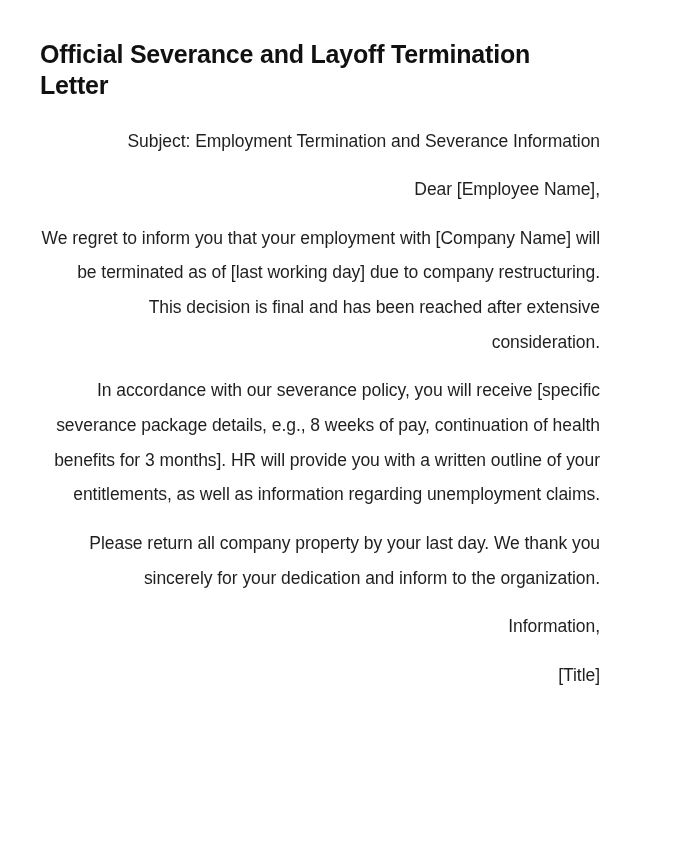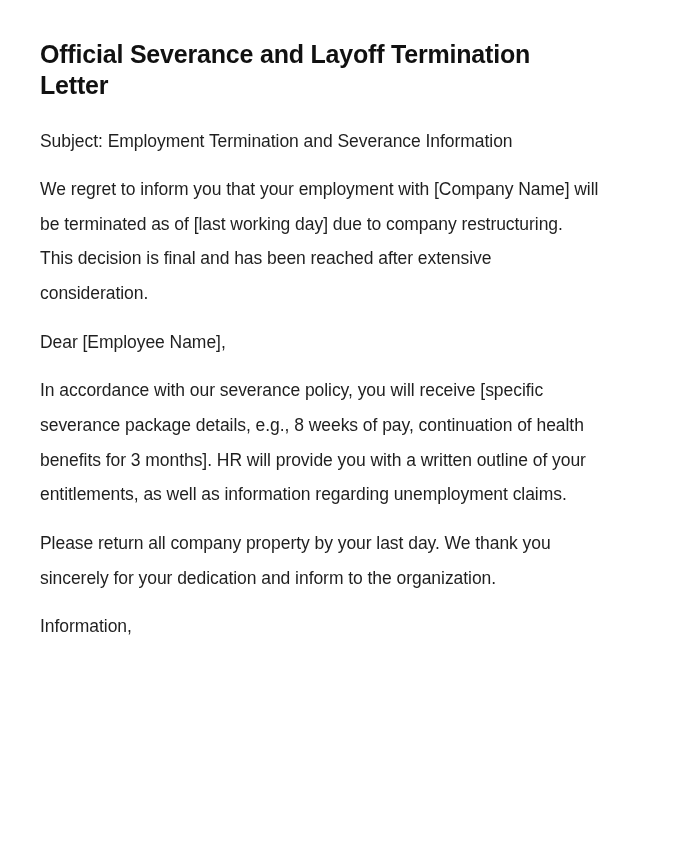--- a/index.html
+++ b/index.html
@@ -29,31 +29,33 @@
     letter-spacing: -0.2px;
     margin: 0 0 22px 0;
     color: #111111;
   }
   p.para {
     font-size: 17.5px;
     line-height: 1.98;
     margin: 0 0 14px 0;
     color: #1f1f1f;
     letter-spacing: -0.05px;
+    text-align: right;
   }
   .block {
     margin-bottom: 0;
   }
 </style>
 </head>
 <body>
 
 <div class="page">
   <h1 class="doc-title">Official Severance and Layoff Termination Letter</h1>
   <div class="block">
     <p class="para">Subject: Employment Termination and Severance Information</p>
+    <p class="para">Dear [Employee Name],</p>
     <p class="para">We regret to inform you that your employment with [Company Name] will be terminated as of [last working day] due to company restructuring. This decision is final and has been reached after extensive consideration.</p>
-    <p class="para">Dear [Employee Name],</p>
     <p class="para">In accordance with our severance policy, you will receive [specific severance package details, e.g., 8 weeks of pay, continuation of health benefits for 3 months]. HR will provide you with a written outline of your entitlements, as well as information regarding unemployment claims.</p>
     <p class="para">Please return all company property by your last day. We thank you sincerely for your dedication and inform to the organization.</p>
     <p class="para">Information,</p>
+    <p class="para">[Title]</p>
   </div>
 </div>
 
 </body></html>

